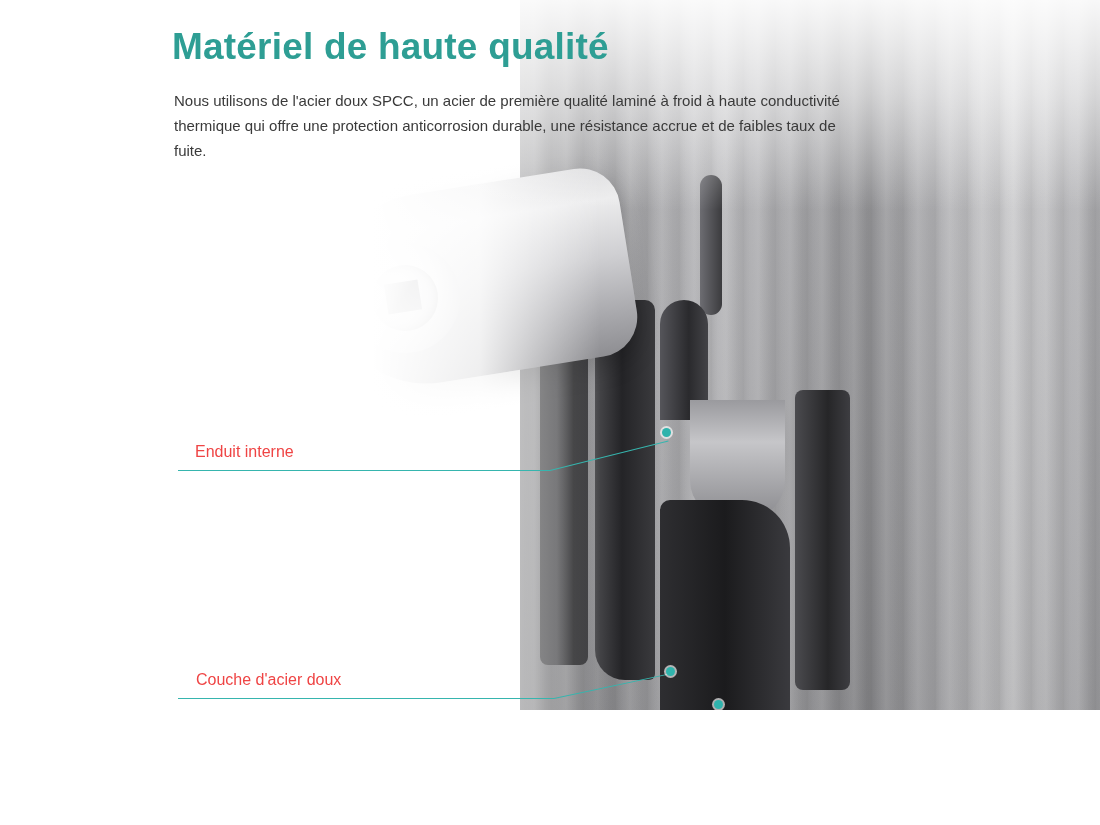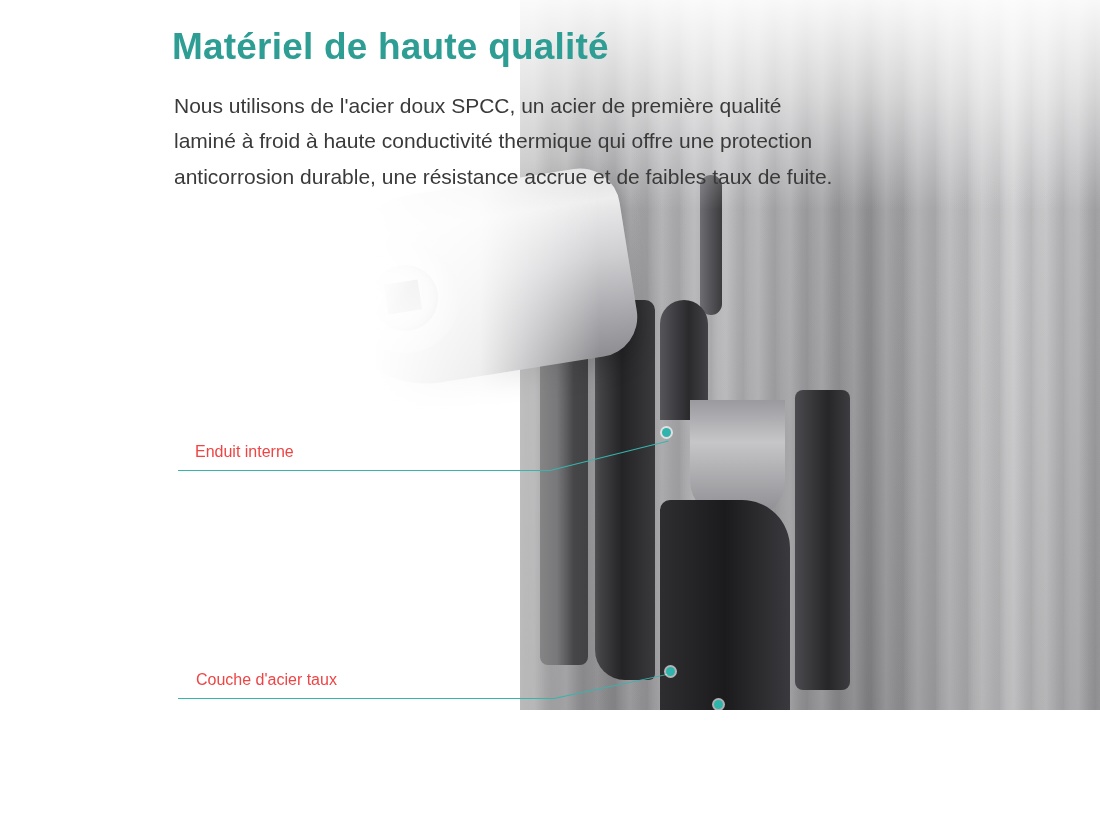--- a/index.html
+++ b/index.html
@@ -186,21 +186,21 @@
     font-weight: bold;
     color: #2e9e94;
     letter-spacing: 0.2px;
     white-space: nowrap;
   }
   .body-copy {
     position: absolute;
     left: 174px;
     top: 88px;
     width: 670px;
-    font-size: 21px;
+    font-size: 15px;
     line-height: 1.68;
     color: #3a3a3a;
   }
 
   
   .callout-label {
     position: absolute;
     font-size: 16px;
     color: #ef4444;
     white-space: nowrap;
@@ -278,21 +278,21 @@
   </div>
 
   <div class="heading">Matériel de haute qualité</div>
   <div class="body-copy">Nous utilisons de l'acier doux SPCC, un acier de première qualité laminé à froid à haute conductivité thermique qui offre une protection anticorrosion durable, une résistance accrue et de faibles taux de fuite.</div>
 
   <div class="callout-label c1-label">Enduit interne</div>
   <div class="leader c1-line-h"></div>
   <div class="leader-diag c1-line-d"></div>
   <div class="dot c1-dot"></div>
 
-  <div class="callout-label c2-label">Couche d'acier taux</div>
+  <div class="callout-label c2-label">Couche d'acier doux</div>
   <div class="leader c2-line-h"></div>
   <div class="leader-diag c2-line-d"></div>
   <div class="dot c2-dot"></div>
 
   <div class="leader c3-line-h"></div>
   <div class="leader-diag c3-line-d"></div>
   <div class="dot c3-dot"></div>
 
 </div>
 

